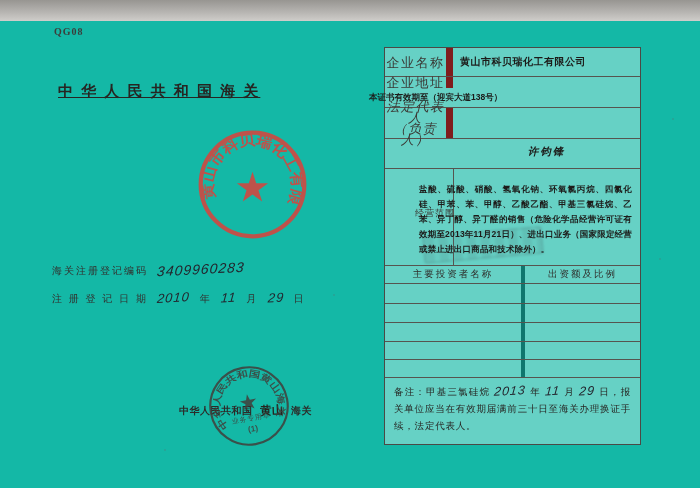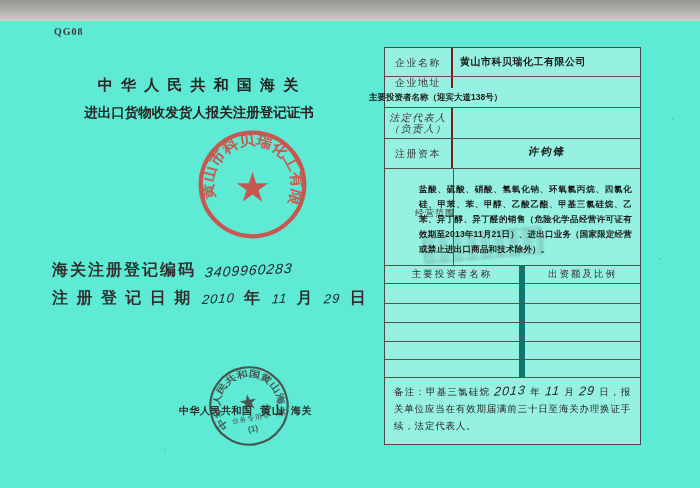--- a/index.html
+++ b/index.html
@@ -1,44 +1,44 @@
 <!DOCTYPE html>
 <html><head>
 <meta charset="utf-8">
 <style>
   html,body{margin:0;padding:0;}
   body{
     width:700px;height:488px;overflow:hidden;
     background:#e9e7e4;
     font-family:"Liberation Sans", sans-serif;
   }
-  .scan{position:relative;width:700px;height:488px;background:#5eead4;}
+  .scan{position:relative;width:700px;height:488px;background:#14b8a6;}
   
   .top-strip{
     position:absolute;left:0;top:0;width:700px;height:21px;
     background:linear-gradient(180deg,#979591 0%,#b5b3b0 55%,#cfcdca 100%);
   }
   .page{position:absolute;inset:0;}
   
   .speck{position:absolute;width:2px;height:2px;border-radius:50%;background:rgba(100,100,100,.28);}
 
   .form-code{
     position:absolute;left:54px;top:26px;
     font-family:"Liberation Serif", serif;
     font-size:10px;font-weight:bold;letter-spacing:1px;color:#3c3c3a;
   }
 
-  .title-block{position:absolute;left:58px;top:76px;width:282px;text-align:center;color:#262522;}
+  .title-block{position:absolute;left:58px;top:82px;width:282px;color:#262522;text-decoration:underline;}
   .title-line1{font-size:15px;font-weight:bold;letter-spacing:2px;white-space:nowrap;}
   .title-line2{font-size:13.5px;font-weight:bold;margin-top:9px;white-space:nowrap;}
 
   .company-seal{position:absolute;left:196px;top:128px;width:113px;height:113px;opacity:.88;}
   .customs-seal{position:absolute;left:206px;top:363px;width:86px;height:86px;transform:rotate(-10deg);opacity:.85;}
 
-  .lbl{font-size:16px;letter-spacing:2px;color:#32312f;font-weight:bold;}
+  .lbl{font-size:10px;letter-spacing:2px;color:#32312f;}
   .hw{
     display:inline-block;
     font-style:italic;font-size:13px;color:#23262e;
     transform:rotate(-3deg) skewX(-8deg);
     margin:0 5px;letter-spacing:1px;
   }
   .reg-code{position:absolute;left:52px;top:260px;white-space:nowrap;}
   .reg-code .hw{font-size:14px;}
   .reg-date{position:absolute;left:52px;top:288px;white-space:nowrap;}
 
@@ -51,23 +51,23 @@
   
   .cert-table{
     position:absolute;left:384px;top:47px;width:257px;height:398px;
     box-sizing:border-box;border:1.5px solid #4b4945;
     display:flex;flex-direction:column;
     color:#1e1d1b;background:rgba(255,255,255,.35);
   }
   .trow{box-sizing:border-box;border-bottom:1px solid #56544f;display:flex;position:relative;}
   .trow:last-child{border-bottom:none;flex:1;}
   .tlabel{
-    box-sizing:border-box;width:68px;border-right:2px solid #7f1d1d;
+    box-sizing:border-box;width:68px;border-right:7px solid #7f1d1d;
     display:flex;flex-direction:column;align-items:center;justify-content:center;
-    font-size:10px;letter-spacing:1.5px;color:#3a3935;text-align:center;line-height:11px;
+    font-size:13px;letter-spacing:1.5px;color:#3a3935;text-align:center;line-height:11px;
   }
   .tvalue{flex:1;display:flex;align-items:center;font-weight:bold;color:#1c1b19;}
   .v-name{font-size:10px;letter-spacing:.5px;padding-left:7px;}
   .v-addr{font-size:8.5px;letter-spacing:0;margin-left:-16px;}
   .v-rep{font-size:10.5px;justify-content:center;letter-spacing:2px;margin-top:44px;}
   .v-cap{font-size:10.5px;padding-left:24px;letter-spacing:1px;align-items:flex-start;padding-top:7px;}
 
   .row-scope{height:97px;}
   .row-scope .scope-divider{position:absolute;left:68px;top:0;bottom:0;width:1px;background:#56544f;}
   .scope-label{
@@ -84,40 +84,39 @@
     position:absolute;left:38px;bottom:6px;width:116px;height:24px;
     border:2px solid rgba(70,110,110,.35);border-radius:3px;
     background:repeating-linear-gradient(90deg,rgba(70,110,110,.30) 0 9px,rgba(70,110,110,.08) 9px 14px);
     filter:blur(1.2px);opacity:.55;transform:rotate(-5deg);
   }
 
   .irow-head .icell{font-size:9.5px;letter-spacing:2px;color:#2e2d2a;font-weight:normal;}
   .icell{
     box-sizing:border-box;display:flex;align-items:center;justify-content:center;
   }
-  .icell.left{width:140px;border-right:6px solid #0f766e;}
+  .icell.left{width:140px;border-right:4px solid #0f766e;}
   .icell.right{flex:1;}
 
   .row-remark{display:block;padding:5px 9px 0 9px;}
   .remark-text{font-size:9.5px;line-height:17px;color:#262522;letter-spacing:.8px;text-align:justify;}
   .remark-text .hw{font-size:12.5px;margin:0 4px;}
 
   svg text{font-family:"Liberation Sans", sans-serif;}
 </style>
 </head>
 <body>
 
 <div class="scan">
   <div class="page">
 
     <div class="form-code">QG08</div>
 
     <div class="title-block">
       <div class="title-line1">中 华 人 民 共 和 国 海 关</div>
-      <div class="title-line2">进出口货物收发货人报关注册登记证书</div>
     </div>
 
     <svg class="company-seal" viewBox="0 0 120 120">
       <defs>
         <path id="csealArc" d="M 20.5 74.4 A 42 42 0 1 1 99.5 74.4" fill="none"></path>
       </defs>
       <circle cx="60" cy="60" r="55" fill="none" stroke="#d6453e" stroke-width="4.5"></circle>
       <polygon fill="#d6453e" transform="translate(60,64) scale(17.5)" points="0,-1 -0.225,-0.309 -0.951,-0.309 -0.363,0.118 -0.588,0.809 0,0.382 0.588,0.809 0.363,0.118 0.951,-0.309 0.225,-0.309"></polygon>
       <text font-size="15" font-weight="bold" fill="#d6453e">
         <textPath href="#csealArc" startOffset="0" textLength="200" lengthAdjust="spacingAndGlyphs">黄山市科贝瑞化工有限公司</textPath>
@@ -160,33 +159,32 @@
 
     <div class="cert-table">
 
       <div class="trow" style="height:29px;">
         <div class="tlabel">企业名称</div>
         <div class="tvalue v-name">黄山市科贝瑞化工有限公司</div>
       </div>
 
       <div class="trow" style="height:31px;flex-direction:column;">
         <div class="tlabel">企业地址</div>
-        <div class="tvalue v-addr">主要投资者名称（迎宾大道138号）</div>
+        <div class="tvalue v-addr">本证书有效期至（迎宾大道138号）</div>
       </div>
 
       <div class="trow" style="height:31px;font-style:italic;">
         <div class="tlabel">
           <span>法定代表人</span>
           <span>（负责人）</span>
         </div>
         <div class="tvalue v-rep">许钧锋</div>
       </div>
 
       <div class="trow" style="height:30px;">
-        <div class="tlabel">注册资本</div>
       </div>
 
       <div class="trow row-scope">
         <div class="scope-divider"></div>
         <div class="scope-label">经营范围</div>
         <div class="scope-text">盐酸、硫酸、硝酸、氢氧化钠、环氧氯丙烷、四氯化硅、甲苯、苯、甲醇、乙酸乙酯、甲基三氯硅烷、乙苯、异丁醇、异丁醛的销售（危险化学品经营许可证有效期至2013年11月21日）、进出口业务（国家限定经营或禁止进出口商品和技术除外）。</div>
         <div class="faint-stamp"></div>
       </div>
 
       <div class="trow irow-head" style="height:18px;">

